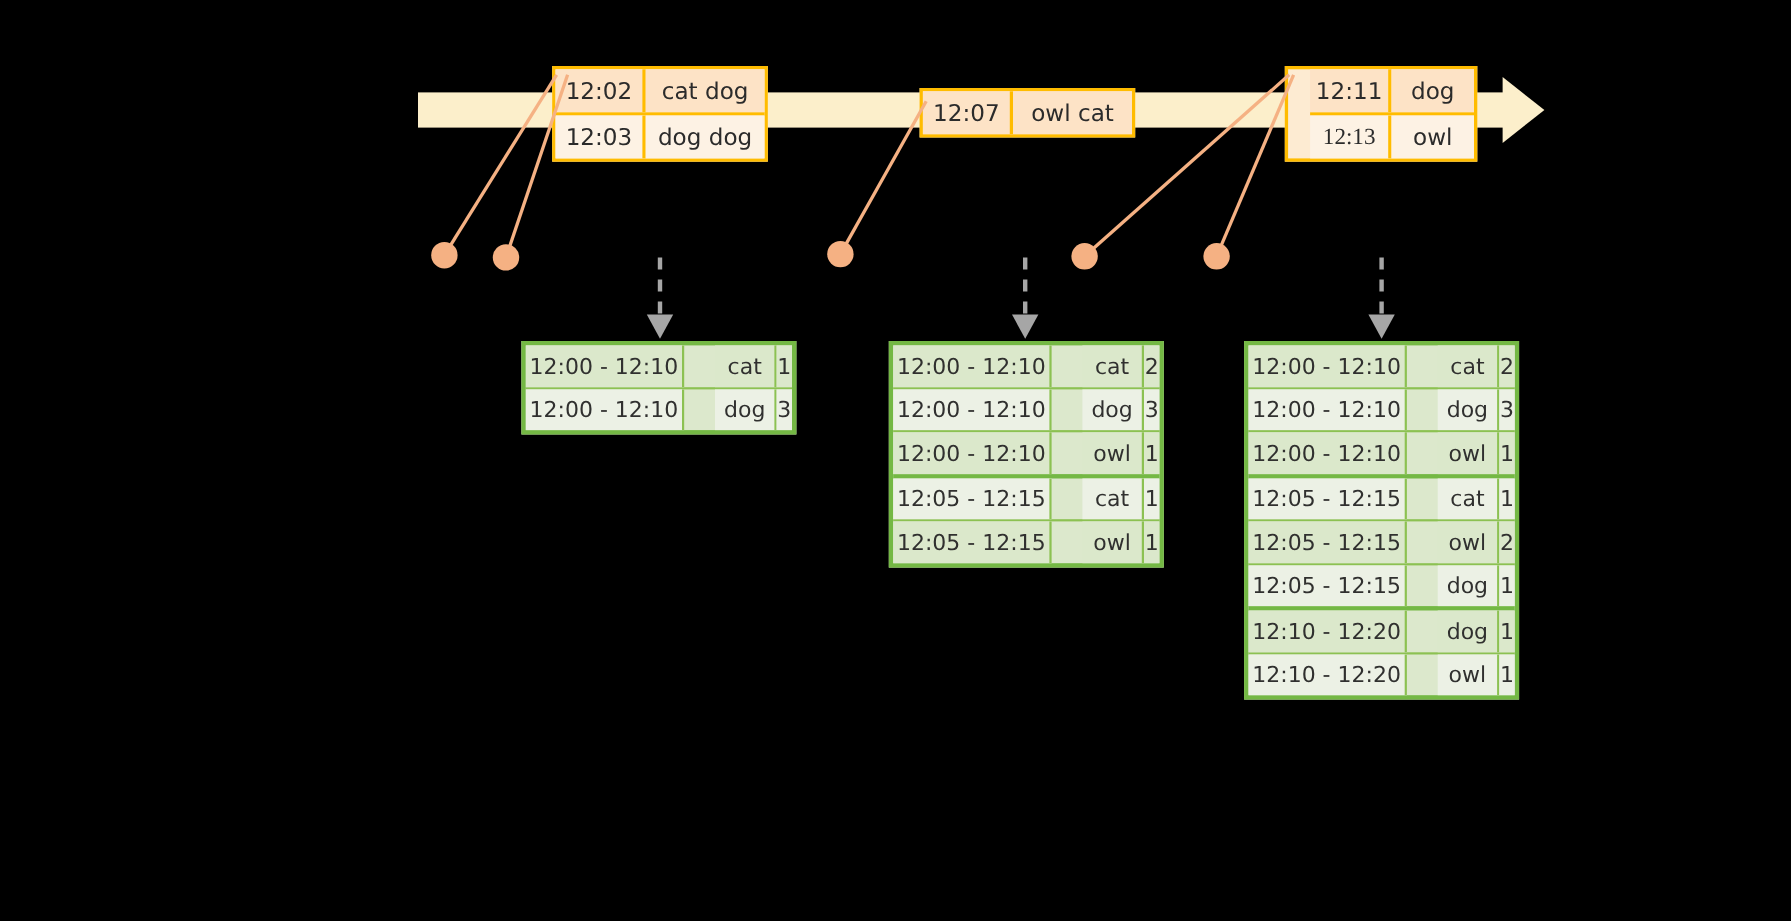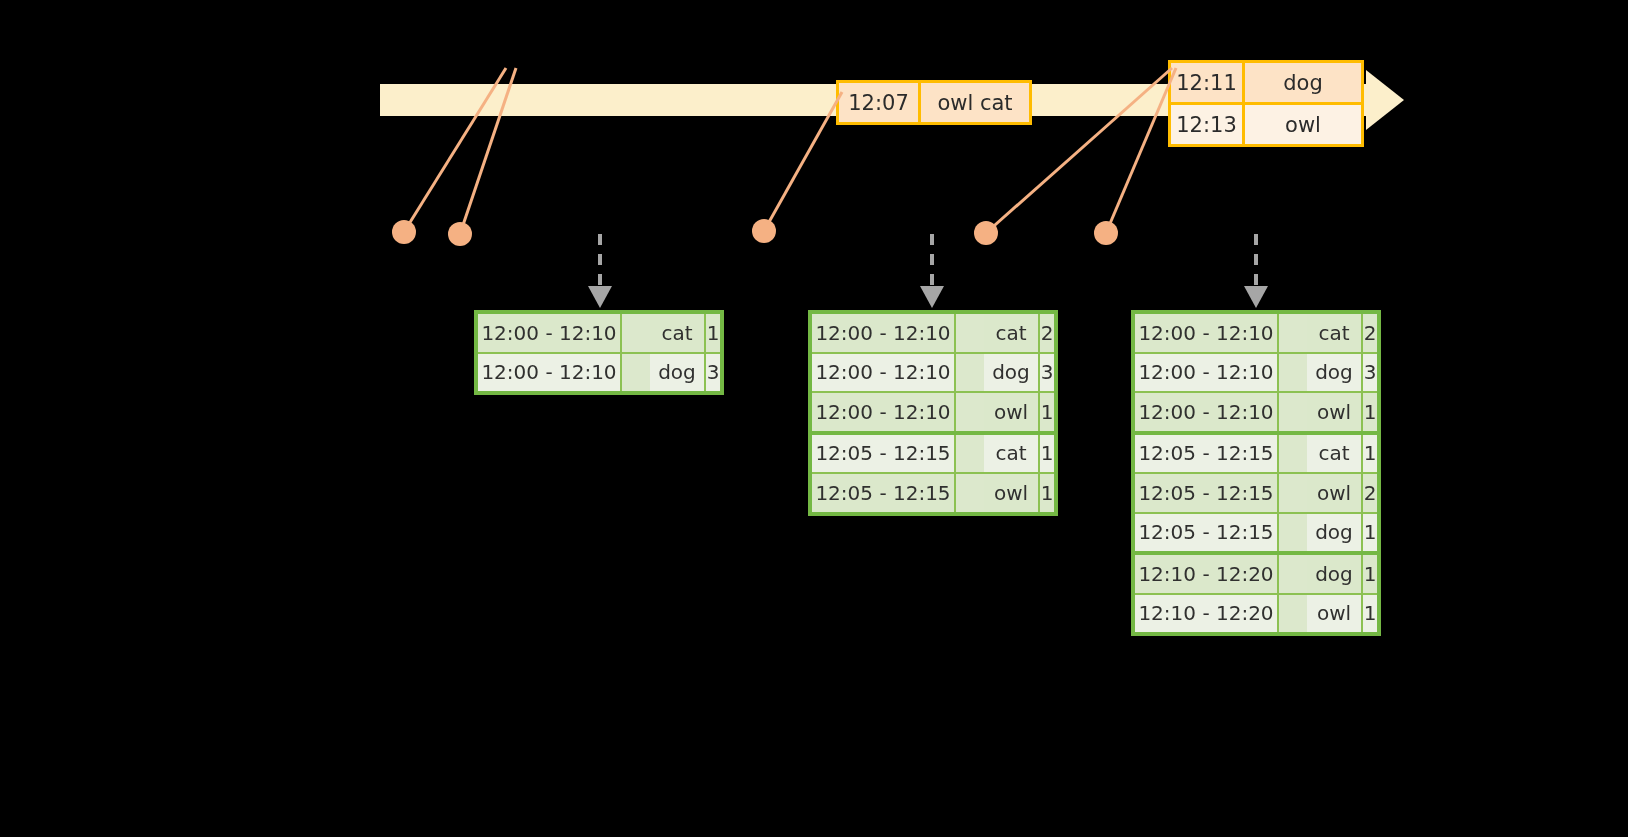--- a/index.html
+++ b/index.html
@@ -47,33 +47,43 @@
        background:#F5B183;}
 </style>
 </head>
 <body>
 
 <div id="stage">
 
   <div class="tl-bar" style="left:380px;top:84px;width:1000px;height:32px;"></div>
   <div class="tl-head" style="left:1366px;top:70px;"></div>
 
+  <div class="evt" id="evt0" style="left:502px;top:60px;width:196px;">
+      <div class="row r0">
+        <div class="c time" style="width: 82px;">12:02</div>
+        <div class="c words" style="flex: 1 1 0%;">cat dog</div>
+      </div>
+      <div class="row r1">
+        <div class="c time" style="width: 82px;">12:03</div>
+        <div class="c words" style="flex: 1 1 0%;">dog dog</div>
+      </div>
+    </div>
   <div class="evt" id="evt1" style="left:836px;top:80px;width:196px;">
       <div class="row r0">
         <div class="c time" style="width: 82px;">12:07</div>
         <div class="c words" style="flex: 1 1 0%;">owl cat</div>
       </div>
     </div>
-  <div class="evt" id="evt2" style="left:1168px;top:60px;width:196px;">
+  <div class="evt" id="evt2" style="left:1168px;top:60px;width:175px;padding-left:20px;">
       <div class="row r0">
         <div class="c time" style="width: 74px;">12:11</div>
         <div class="c words" style="flex: 1 1 0%;">dog</div>
       </div>
       <div class="row r1">
-        <div class="c time" style="width: 74px;">12:13</div>
+        <div class="c time" style="width: 74px; font-family: Liberation Serif, serif;">12:13</div>
         <div class="c words" style="flex: 1 1 0%;">owl</div>
       </div>
     </div>
 
   <svg class="conn" viewBox="0 0 1628 837">
     <g stroke="#F5B183" stroke-width="3" fill="none">
       <line x1="404" y1="232" x2="506" y2="68"></line>
       <line x1="460" y1="234" x2="516" y2="68"></line>
       <line x1="764" y1="231" x2="842" y2="92"></line>
       <line x1="986" y1="233" x2="1172" y2="68"></line>

